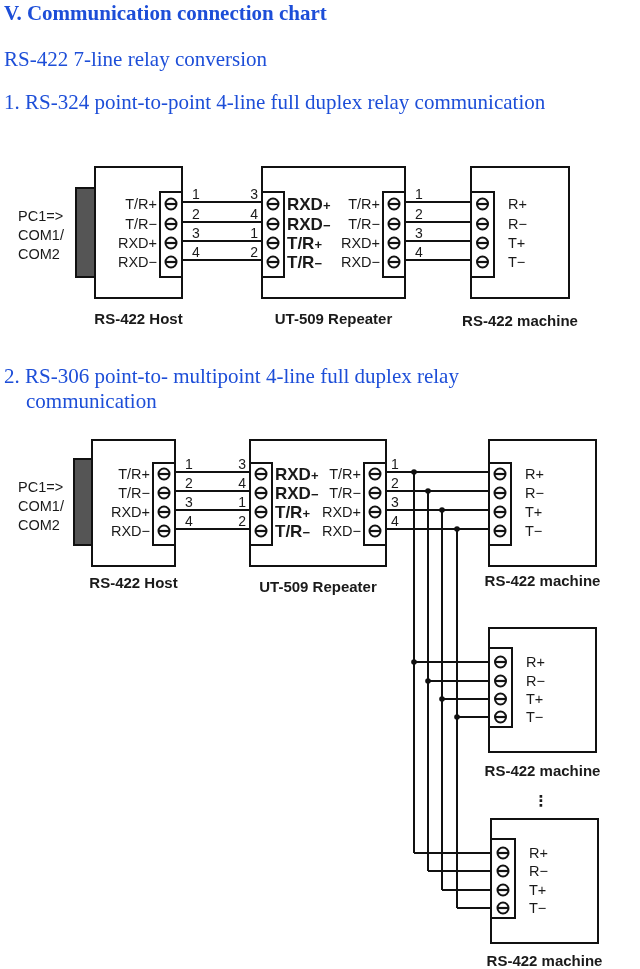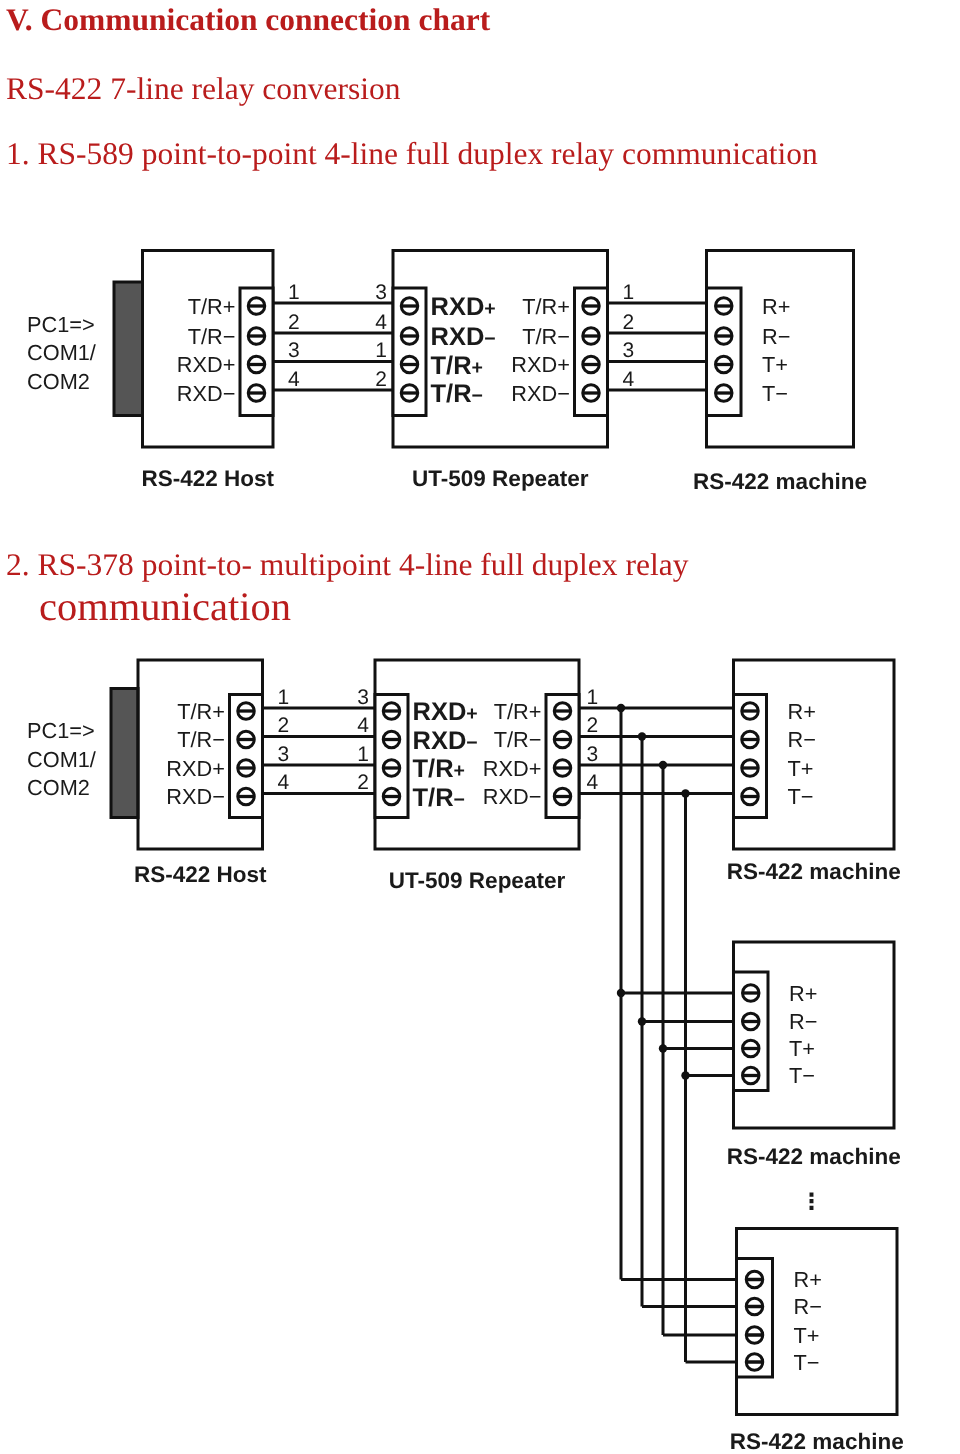--- a/index.html
+++ b/index.html
@@ -1,36 +1,36 @@
 <!DOCTYPE html>
 <html><head>
 <meta charset="utf-8">
 <style>
   html,body{margin:0;padding:0;background:#fff;}
   body{width:640px;height:969px;position:relative;overflow:hidden;}
-  .txt{position:absolute;white-space:nowrap;color:#b91c1c;}
+  .txt{position:absolute;white-space:nowrap;color:#1d4ed8;}
   .serif{font-family:"Liberation Serif","DejaVu Serif",serif;}
   .h1{font-weight:bold;font-size:21px;left:4px;top:1px;}
   .h2{font-size:21px;left:4px;top:47px;}
   .h3{font-size:21px;left:4px;top:90px;}
   .h4{font-size:21px;left:4px;top:364px;}
-  .h5{font-size:27px;left:26px;top:389px;}
+  .h5{font-size:21px;left:26px;top:389px;}
   svg{position:absolute;left:0;top:0;}
   .cap{font-family:"Liberation Sans","DejaVu Sans",sans-serif;font-weight:bold;font-size:15px;fill:#1a1a1a;}
   .lbl{font-family:"Liberation Sans","DejaVu Sans",sans-serif;font-size:14.5px;fill:#1a1a1a;}
   .blbl{font-family:"Liberation Sans","DejaVu Sans",sans-serif;font-weight:bold;font-size:17px;fill:#1a1a1a;}
   .num{font-family:"Liberation Sans","DejaVu Sans",sans-serif;font-size:14px;fill:#1a1a1a;}
 </style>
 </head>
 <body>
 
 <div class="txt serif h1">V. Communication connection chart</div>
 <div class="txt serif h2">RS-422 7-line relay conversion</div>
-<div class="txt serif h3">1. RS-589 point-to-point 4-line full duplex relay communication</div>
-<div class="txt serif h4">2. RS-378 point-to- multipoint 4-line full duplex relay</div>
+<div class="txt serif h3">1. RS-324 point-to-point 4-line full duplex relay communication</div>
+<div class="txt serif h4">2. RS-306 point-to- multipoint 4-line full duplex relay</div>
 <div class="txt serif h5">communication</div>
 
 <svg id="diag" width="640" height="969">
     <g>
       <text x="18" y="221" class="lbl" text-anchor="start">PC1=&gt;</text>
       <text x="18" y="240" class="lbl" text-anchor="start">COM1/</text>
       <text x="18" y="259" class="lbl" text-anchor="start">COM2</text>
     </g>
     <rect x="76" y="188" width="19" height="89" fill="#555555" stroke="#111111" stroke-width="2"></rect>
     <rect x="95" y="167" width="87" height="131" fill="none" stroke="#111111" stroke-width="2"></rect>

